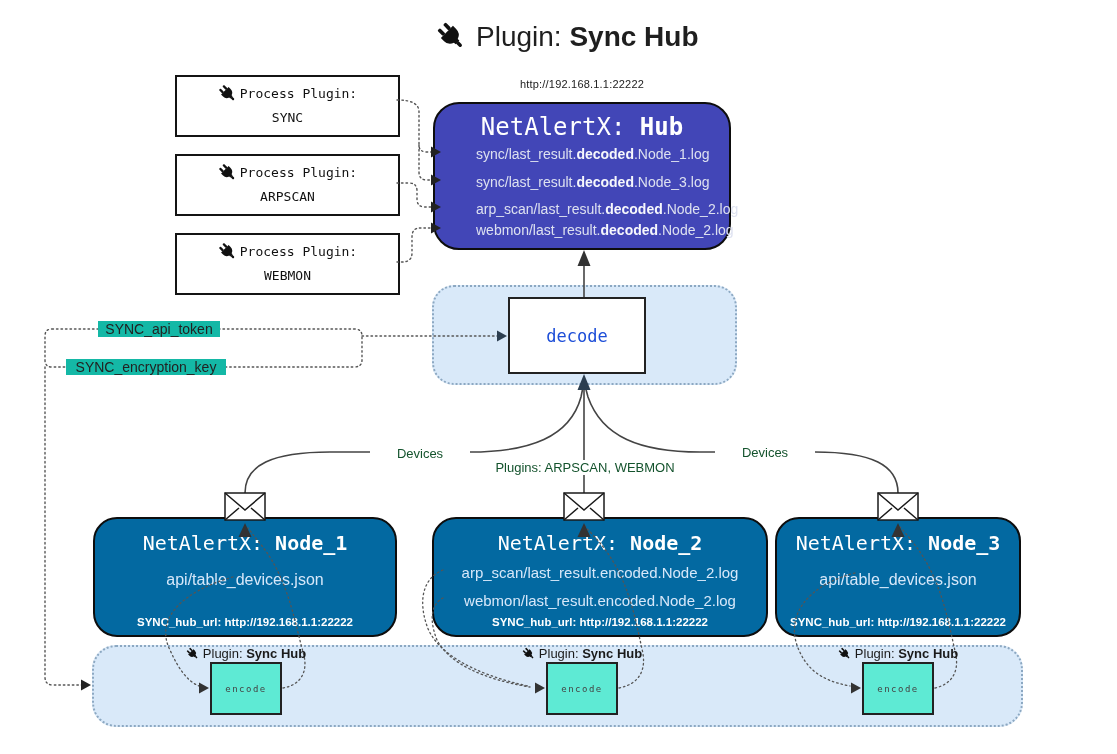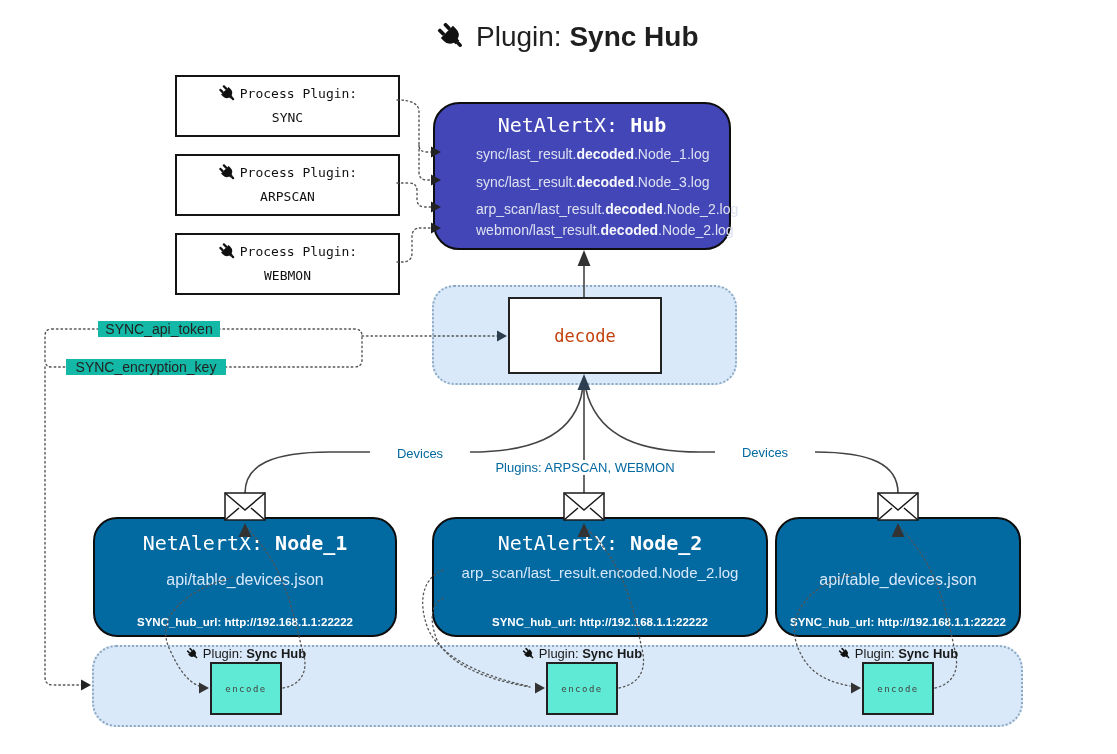--- a/index.html
+++ b/index.html
@@ -21,38 +21,38 @@
   .pbox{left:175px;width:221px;height:58px;background:#fff;border:2px solid #141414;
         display:flex;flex-direction:column;align-items:center;justify-content:center;
         font-size:13px;color:#111;}
   .pbox .l1{display:flex;align-items:center;gap:2px;line-height:24px;}
   .pbox .l2{line-height:24px;}
 
   
   .hub{left:433px;top:102px;width:298px;height:148px;background:#4246b7;
        border:2.5px solid #0d0d0d;border-radius:26px;box-sizing:border-box;}
   .hub-title{position:absolute;left:0;top:9px;width:100%;text-align:center;
-             font-size:20px;color:#fff;}
+             font-size:24px;color:#fff;}
   .hub-title b{font-weight:bold;}
   .hub-line{position:absolute;left:10px;height:18px;font-size:14px;color:#dde1f0;
             white-space:nowrap;line-height:18px;margin-left:31px;}
   .hub-line b{color:#f6f7fc;font-weight:bold;}
 
   
   .dcont{left:432px;top:285px;width:305px;height:100px;background:#d9e9f9;
          border:2px dotted #8ca8c2;border-radius:22px;box-sizing:border-box;}
-  .dbox{left:508px;top:297px;width:154px;height:77px;background:#fff;border:2px solid #222;
+  .dbox{left:508px;top:297px;width:138px;height:77px;background:#fff;border:2px solid #222;
         box-sizing:border-box;display:flex;align-items:center;justify-content:center;
-        font-size:17px;color:#c2410c;}
+        font-size:17px;color:#1d4ed8;}
 
   
   .keylab{background:#14b8a6;font-size:14px;color:#222;text-align:center;z-index:20;line-height:16px;}
 
   
-  .edgelab{background:#fff;font-size:13px;color:#0369a1;text-align:center;z-index:20;line-height:15px;}
+  .edgelab{background:#fff;font-size:13px;color:#14532d;text-align:center;z-index:20;line-height:15px;}
 
   
   .node{top:517px;height:120px;background:#0369a1;border:2.5px solid #0d0d0d;
         border-radius:24px;box-sizing:border-box;}
   .node-title{position:absolute;left:0;top:12px;width:100%;text-align:center;
               font-size:20px;color:#fff;white-space:nowrap;}
   .node-title b{font-weight:bold;}
   .nfile{position:absolute;left:0;width:100%;text-align:center;color:#d7e8fa;
          white-space:nowrap;}
   .nurl{position:absolute;left:0;bottom:7px;width:100%;text-align:center;font-size:11.5px;
@@ -84,20 +84,21 @@
       <g fill="#111" transform="rotate(-45 12 12)">
         <rect x="7.6" y="0.8" width="2.8" height="6" rx="1"></rect>
         <rect x="13.6" y="0.8" width="2.8" height="6" rx="1"></rect>
         <path d="M5.6 6.6 h12.8 v3.4 a6.4 6.4 0 0 1 -4.4 6.1 v1.7 h-4 v-1.7 a6.4 6.4 0 0 1 -4.4 -6.1 z"></path>
         <path d="M10.7 17.5 h2.6 v3.2 a1.3 1.3 0 0 1 -2.6 0 z"></path>
       </g>
     </svg>
     <span><span>Plugin: </span><b>Sync Hub</b></span>
   </div>
 
+  <div class="abs huburl">http://192.168.1.1:22222</div>
 
   <div class="abs pbox" style="top:75px;">
     <span class="l1">
         <svg class="plug-md" viewBox="0 0 24 24">
           <g fill="#111" transform="rotate(-45 12 12)">
             <rect x="7.6" y="0.8" width="2.8" height="6" rx="1"></rect>
             <rect x="13.6" y="0.8" width="2.8" height="6" rx="1"></rect>
             <path d="M5.6 6.6 h12.8 v3.4 a6.4 6.4 0 0 1 -4.4 6.1 v1.7 h-4 v-1.7 a6.4 6.4 0 0 1 -4.4 -6.1 z"></path>
             <path d="M10.7 17.5 h2.6 v3.2 a1.3 1.3 0 0 1 -2.6 0 z"></path>
           </g>
@@ -156,23 +157,25 @@
   <div class="abs edgelab" style="left:495px;top:460px;width:180px;">Plugins: ARPSCAN, WEBMON</div>
 
   <div class="abs node" style="left:93px;width:304px;">
     <div class="node-title mono"><span>NetAlertX: </span><b>Node_1</b></div>
     <div class="nfile" style="top:52px;font-size:16px;">api/table_devices.json</div>
     <div class="nurl">SYNC_hub_url: http://192.168.1.1:22222</div>
   </div>
   <div class="abs node" style="left:432px;width:336px;">
     <div class="node-title mono"><span>NetAlertX: </span><b>Node_2</b></div>
     <div class="nfile" style="top:45px;font-size:15px;">arp_scan/last_result.encoded.Node_2.log</div>
+    <div class="nfile" style="top:73px;font-size:15px;">webmon/last_result.encoded.Node_2.log</div>
     <div class="nurl">SYNC_hub_url: http://192.168.1.1:22222</div>
   </div>
   <div class="abs node" style="left:775px;width:246px;">
+    <div class="node-title mono"><span>NetAlertX: </span><b>Node_3</b></div>
     <div class="nfile" style="top:52px;font-size:16px;">api/table_devices.json</div>
     <div class="nurl">SYNC_hub_url: http://192.168.1.1:22222</div>
   </div>
 
   <div class="abs bar"></div>
 
   <div class="abs barlab" style="left:161px;">
     <svg class="plug-sm" viewBox="0 0 24 24">
         <g fill="#111" transform="rotate(-45 12 12)">
           <rect x="7.6" y="0.8" width="2.8" height="6" rx="1"></rect>

